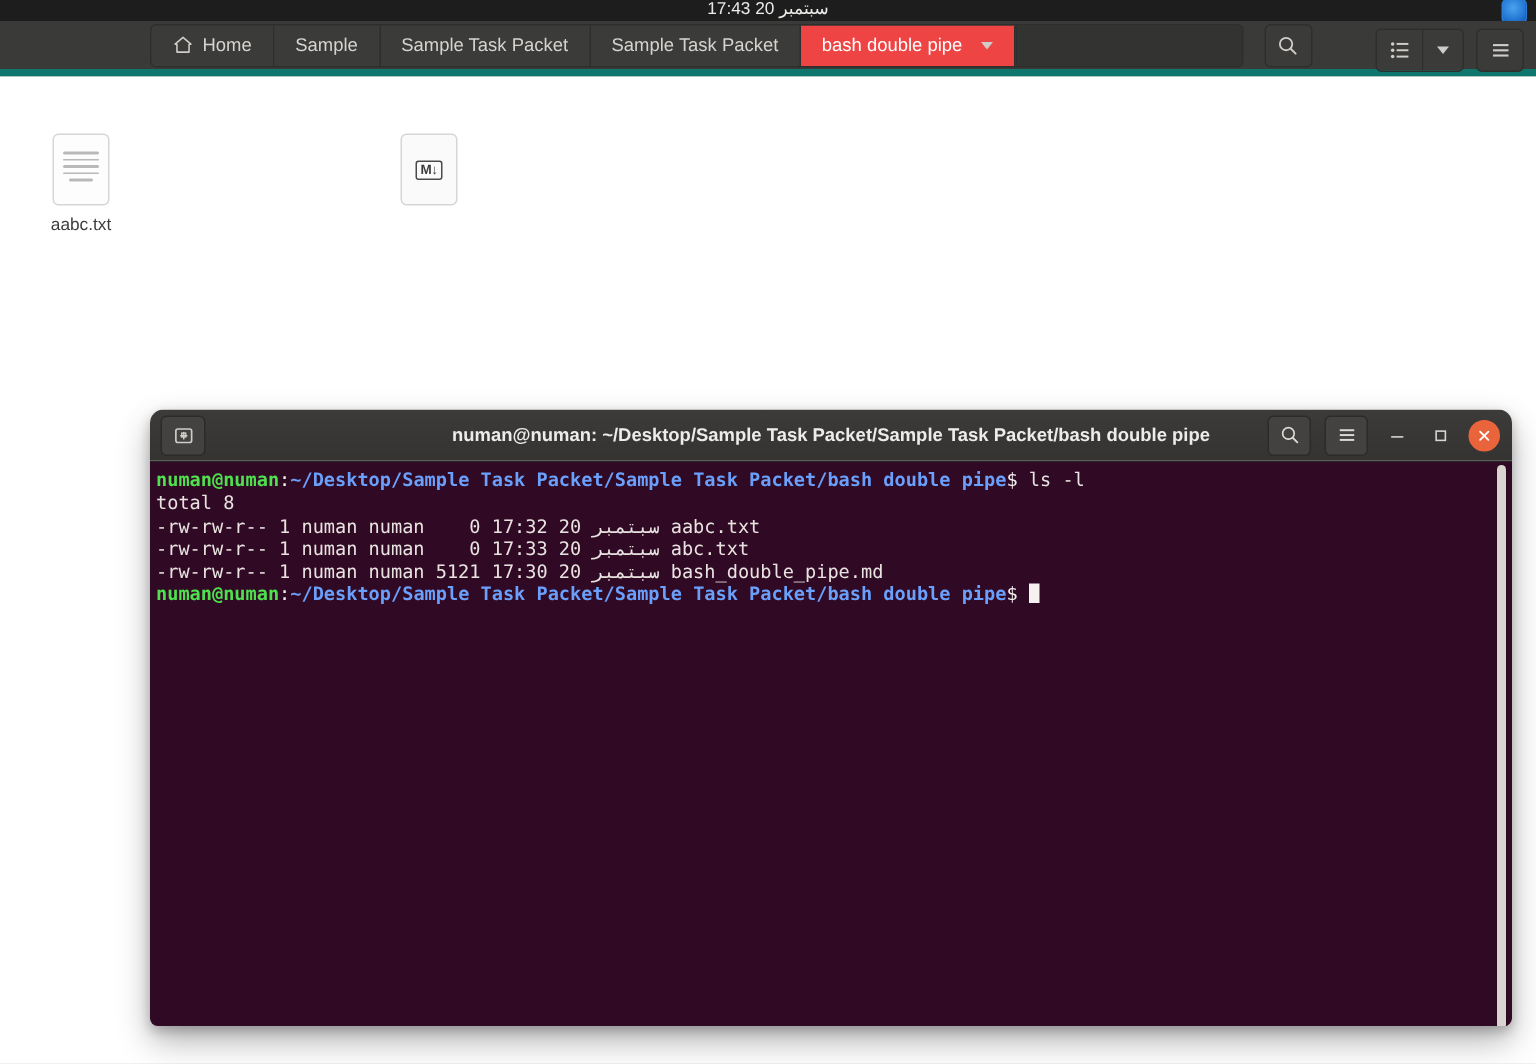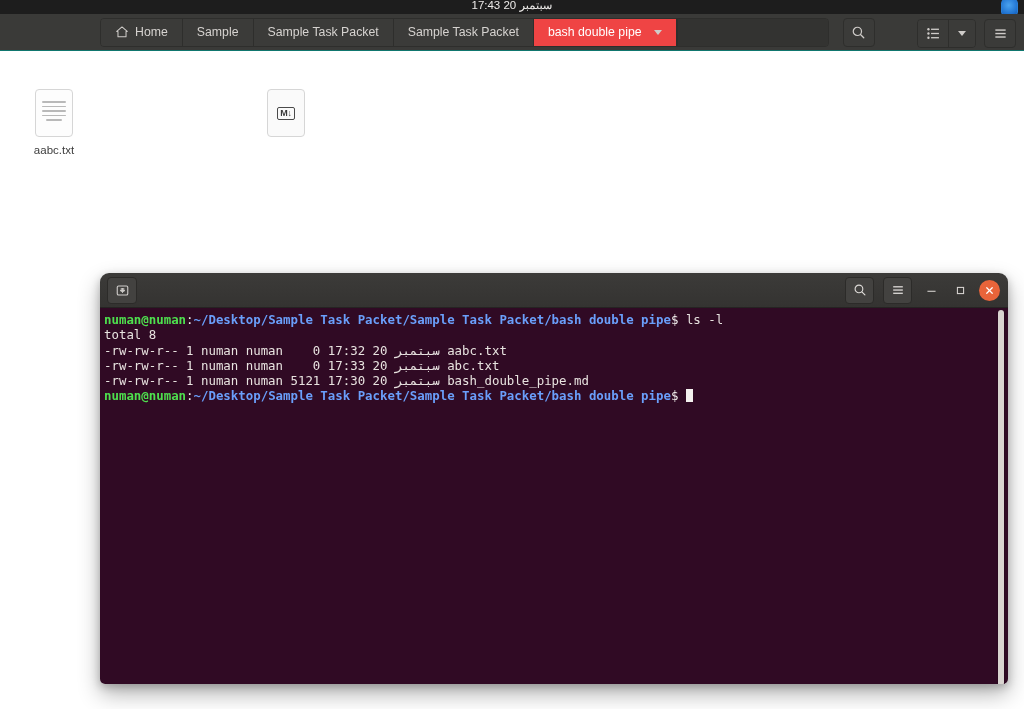--- a/index.html
+++ b/index.html
@@ -53,21 +53,21 @@
     position: absolute;
     top: 14px; left: 0;
     width: 1024px;
     height: 695px;
     background: #ffffff;
   }
   #fm-headerbar {
     position: relative;
     height: 37px;
     background: #3a3a38;
-    border-bottom: 1px solid #0f766e;
+    border-bottom: 5px solid #0f766e;
     display: flex;
     align-items: center;
     padding: 0 8px;
     box-sizing: border-box;
   }
 
   
   #pathbar {
     display: flex;
     align-items: stretch;
@@ -434,20 +434,21 @@
       <div id="term-titlebar">
         <div id="term-newtab-btn">
           <svg width="15" height="15" viewBox="0 0 16 16">
             <rect x="2.4" y="3.2" width="11.2" height="9.6" rx="1.4" fill="none" stroke="#cfccc9" stroke-width="1.2"></rect>
             <rect x="6.6" y="6.1" width="2.8" height="2.8" fill="none" stroke="#cfccc9" stroke-width="1"></rect>
             <line x1="8" y1="5.4" x2="8" y2="10.6" stroke="#cfccc9" stroke-width="1"></line>
             <line x1="5.4" y1="8" x2="10.6" y2="8" stroke="#cfccc9" stroke-width="1"></line>
           </svg>
         </div>
 
+        <div id="term-title">numan@numan: ~/Desktop/Sample Task Packet/Sample Task Packet/bash double pipe</div>
 
         <div id="term-right-controls">
           <div class="term-ctl-btn">
             <svg width="14" height="14" viewBox="0 0 16 16">
               <circle cx="6.8" cy="6.8" r="4.4" fill="none" stroke="#dcd9d6" stroke-width="1.3"></circle>
               <line x1="10.1" y1="10.1" x2="13.6" y2="13.6" stroke="#dcd9d6" stroke-width="1.4" stroke-linecap="round"></line>
             </svg>
           </div>
           <div class="term-ctl-btn">
             <svg width="14" height="14" viewBox="0 0 16 16">

